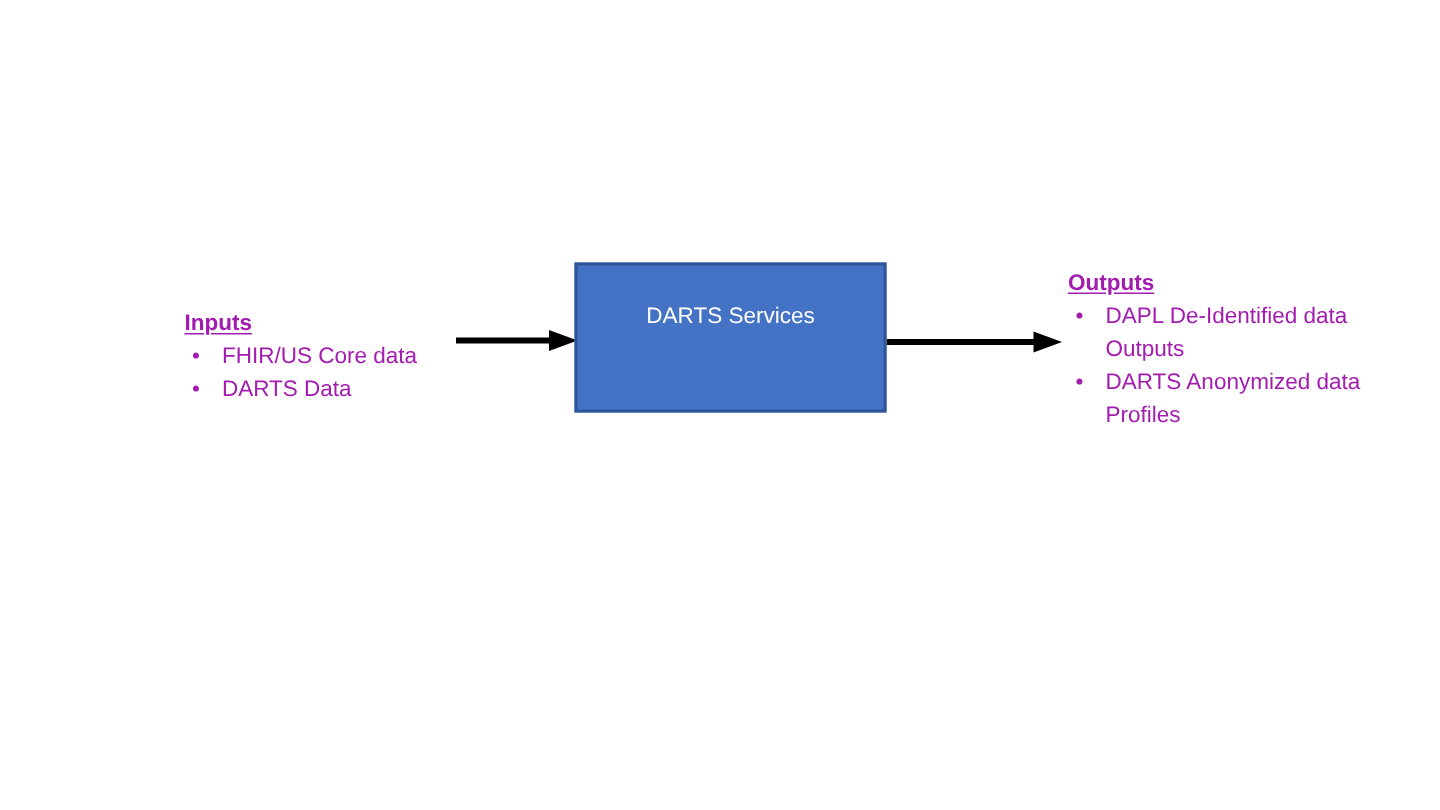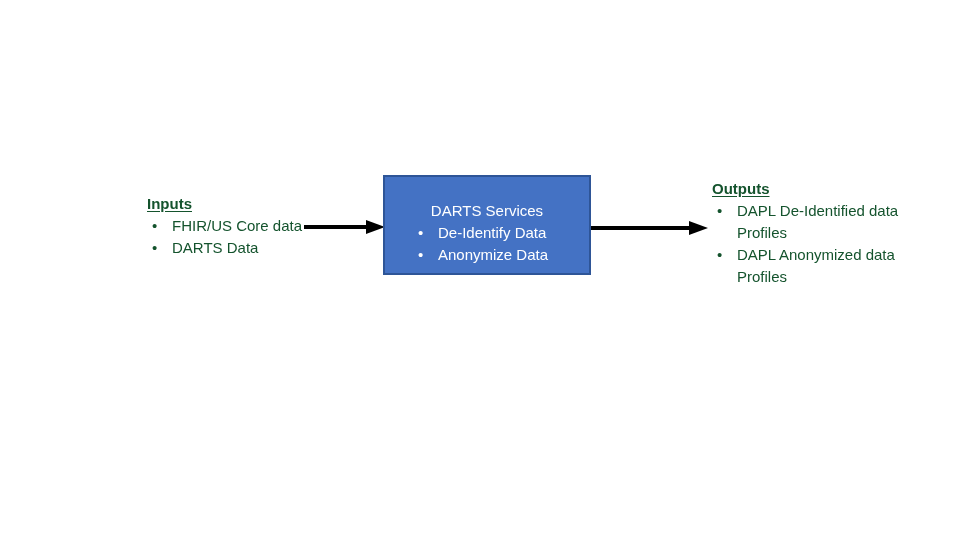--- a/index.html
+++ b/index.html
@@ -14,21 +14,21 @@
     height: 540px;
     background: #ffffff;
     overflow: hidden;
   }
 
   
   .text-block {
     position: absolute;
     font-size: 15px;
     line-height: 22px;
-    color: #14532d;
+    color: #a21caf;
   }
   .block-heading {
     font-weight: bold;
     text-decoration: underline;
     text-underline-offset: 2px;
   }
   .bullet-list {
     margin: 0;
     padding: 0;
     list-style: none;
@@ -37,21 +37,21 @@
     position: relative;
     padding-left: 25px;
   }
   .bullet-item::before {
     content: "\2022";
     position: absolute;
     left: 5px;
     top: 0;
   }
 
-  .inputs-block  { left: 123px; top: 193px; width: 190px; margin-left: 24px; }
+  .inputs-block  { left: 123px; top: 205px; width: 190px; }
   .outputs-block { left: 712px; top: 178px; width: 200px; }
 
   
   .process-box {
     position: absolute;
     left: 383px;
     top: 175px;
     width: 208px;
     height: 100px;
     box-sizing: border-box;
@@ -94,32 +94,28 @@
     </ul>
   </div>
 
   <svg class="arrow arrow-left" width="84" height="18" viewBox="0 0 84 18" style="color: rgb(0, 0, 0);">
     <line x1="2" y1="9" x2="66" y2="9" stroke="currentColor" stroke-width="4"></line>
     <polygon points="64,2 83,9 64,16" fill="currentColor"></polygon>
   </svg>
 
   <div class="process-box" style="background: rgb(68, 114, 196); border-color: rgb(46, 85, 151); color: rgb(255, 255, 255);">
     <div class="process-title">DARTS Services</div>
-    <ul class="bullet-list">
-      <li class="bullet-item">De-Identify Data</li>
-      <li class="bullet-item">Anonymize Data</li>
-    </ul>
   </div>
 
   <svg class="arrow arrow-right" width="118" height="18" viewBox="0 0 118 18" style="color: rgb(0, 0, 0);">
     <line x1="0" y1="9" x2="100" y2="9" stroke="currentColor" stroke-width="4"></line>
     <polygon points="98,2 117,9 98,16" fill="currentColor"></polygon>
   </svg>
 
   <div class="text-block outputs-block">
     <div class="block-heading">Outputs</div>
     <ul class="bullet-list">
-      <li class="bullet-item">DAPL De-Identified data Profiles</li>
-      <li class="bullet-item">DAPL Anonymized data Profiles</li>
+      <li class="bullet-item">DAPL De-Identified data Outputs</li>
+      <li class="bullet-item">DARTS Anonymized data Profiles</li>
     </ul>
   </div>
 
 </div>
 
 </body></html>

